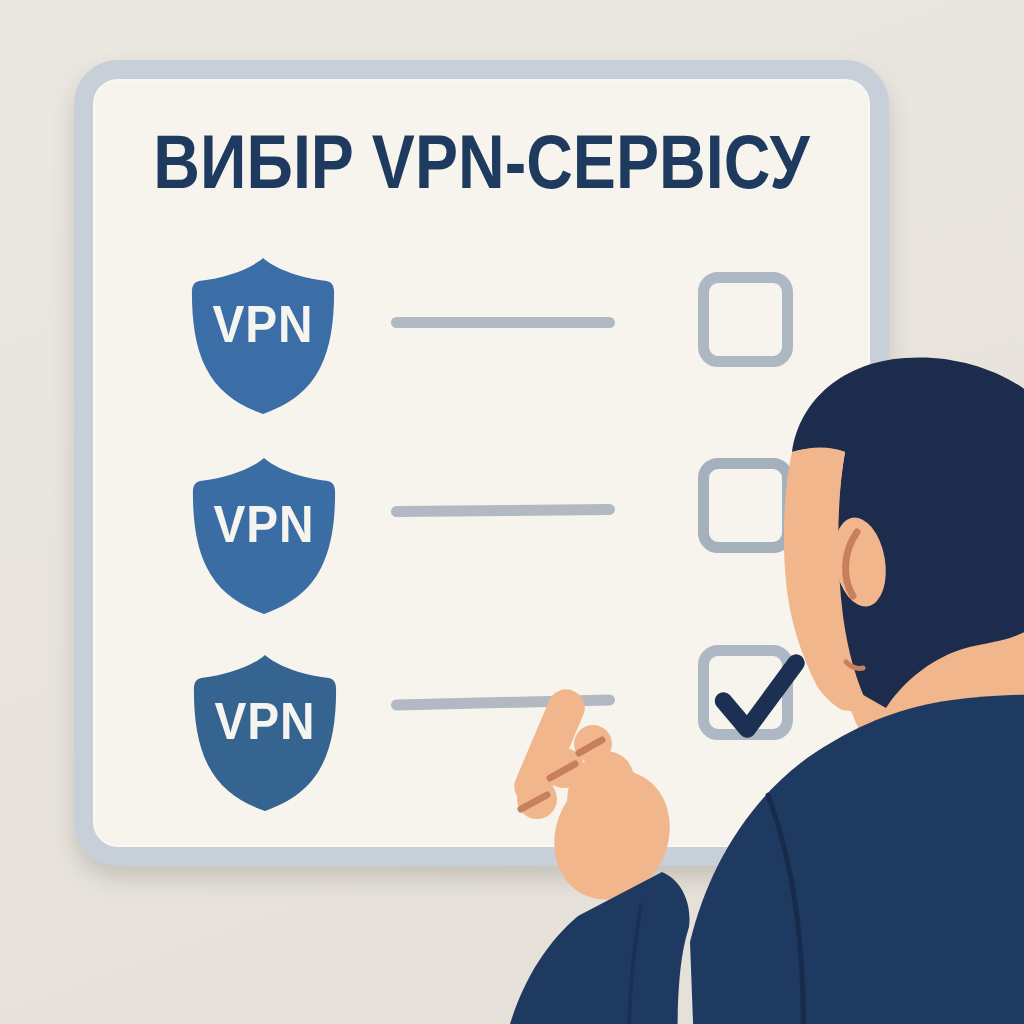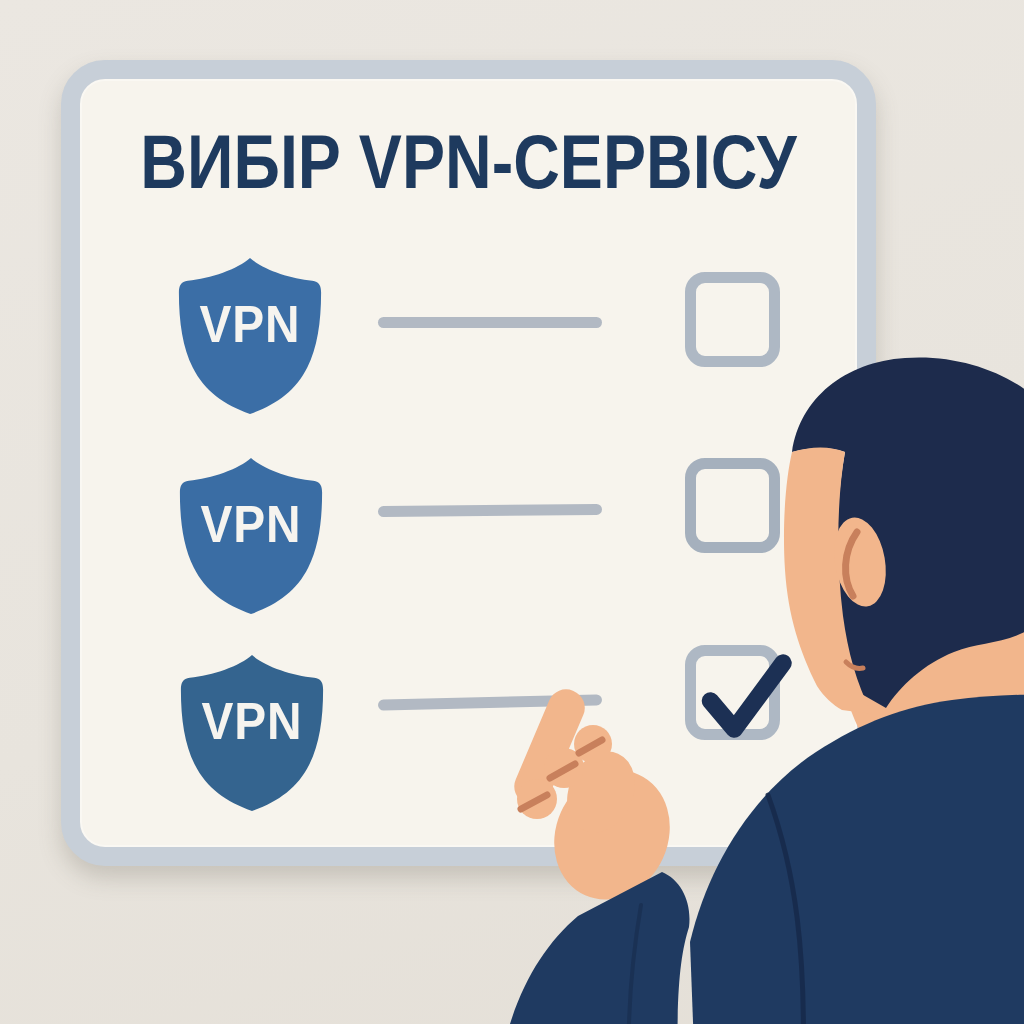--- a/index.html
+++ b/index.html
@@ -3,21 +3,21 @@
 <meta charset="utf-8">
 <style>
   html,body{margin:0;padding:0;background:#e9e5de;}
   .canvas{
     position:relative;width:1024px;height:1024px;margin:0 auto;
     background:linear-gradient(160deg,#ebe7e1 0%,#e8e4dd 55%,#e4dfd7 100%);
     overflow:hidden;font-family:"Liberation Sans",sans-serif;
   }
   
   .board{
-    position:absolute;left:61px;top:60px;width:815px;height:806px;
+    position:absolute;left:74px;top:60px;width:815px;height:806px;
     box-sizing:border-box;border:19px solid #c7cfd8;border-radius:44px;
     background:#f7f4ed;
     box-shadow:0 12px 22px rgba(105,98,88,.25), inset 0 0 0 2px rgba(255,255,255,.35);
     z-index:1;
   }
   .board-inner{position:absolute;inset:0;}
   .poster-title{
     position:absolute;left:0;right:0;top:45px;margin:0;
     text-align:center;font-size:76px;line-height:1;font-weight:700;
     letter-spacing:0px;color:#1e3a5e;

